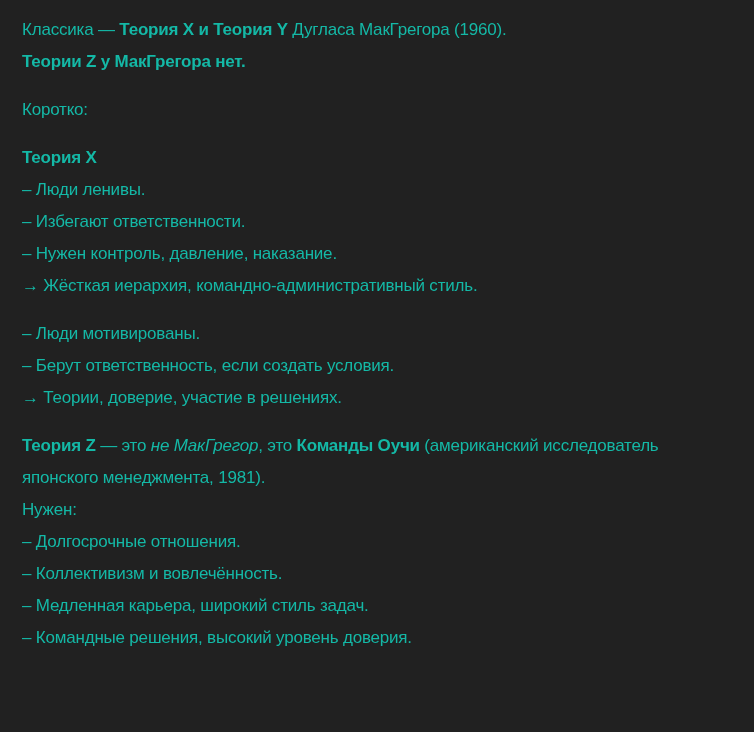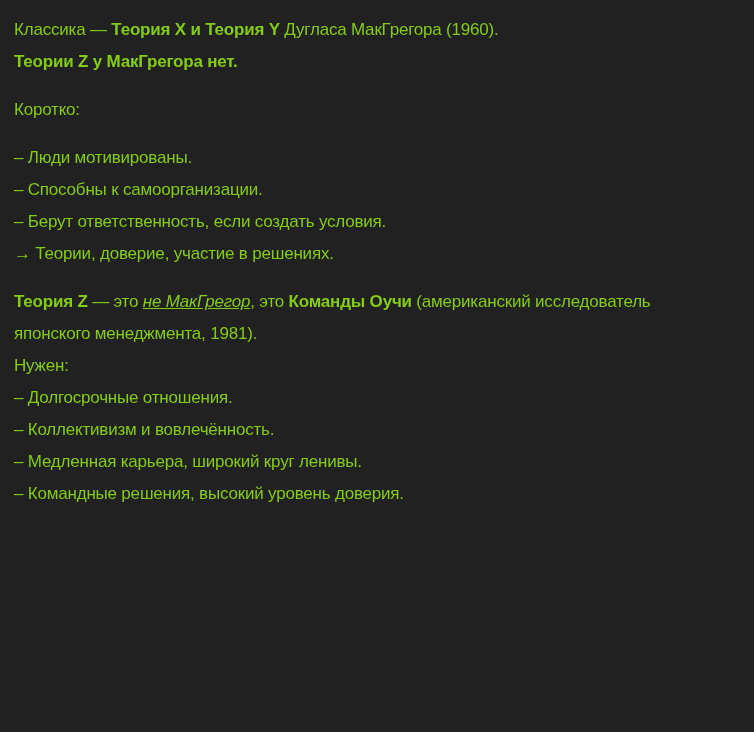--- a/index.html
+++ b/index.html
@@ -4,61 +4,67 @@
 <style>
   html, body {
     margin: 0;
     padding: 0;
     background: #212121;
   }
   .chat-message {
     width: 696px;
     height: 732px;
     box-sizing: border-box;
-    padding: 14px 22px 0 14px;
+    padding: 14px 22px 0 22px;
     overflow: hidden;
     background: #212121;
-    color: #84cc16;
+    color: #14b8a6;
     font-family: "Liberation Sans", sans-serif;
     font-size: 17px;
     letter-spacing: -0.2px;
   }
   .para { margin: 0 0 16px 0; }
   .line {
     display: block;
     line-height: 32px;
     white-space: normal;
   }
   .b { font-weight: 700; }
-  .i { font-style: italic; text-decoration: underline; }
+  .i { font-style: italic; }
 </style>
 </head>
 <body>
 
 <div class="chat-message">
 
   <div class="para">
     <span class="line"><span>Классика — </span><span class="b">Теория X и Теория Y</span><span> Дугласа МакГрегора (1960).</span></span>
     <span class="line"><span class="b">Теории Z у МакГрегора нет.</span></span>
   </div>
 
   <div class="para">
     <span class="line">Коротко:</span>
   </div>
 
+  <div class="para">
+    <span class="line b">Теория X</span>
+    <span class="line">– Люди ленивы.</span>
+    <span class="line">– Избегают ответственности.</span>
+    <span class="line">– Нужен контроль, давление, наказание.</span>
+    <span class="line">→ Жёсткая иерархия, командно-административный стиль.</span>
+  </div>
 
   <div class="para">
     <span class="line">– Люди мотивированы.</span>
-    <span class="line">– Способны к самоорганизации.</span>
     <span class="line">– Берут ответственность, если создать условия.</span>
     <span class="line">→ Теории, доверие, участие в решениях.</span>
   </div>
 
   <div class="para">
     <span class="line"><span class="b">Теория Z</span><span> — это </span><span class="i">не МакГрегор</span><span>, это </span><span class="b">Команды Оучи</span><span> (американский исследователь японского менеджмента, 1981).</span></span>
     <span class="line">Нужен:</span>
     <span class="line">– Долгосрочные отношения.</span>
     <span class="line">– Коллективизм и вовлечённость.</span>
-    <span class="line">– Медленная карьера, широкий круг ленивы.</span>
+    <span class="line">– Медленная карьера, широкий стиль задач.</span>
     <span class="line">– Командные решения, высокий уровень доверия.</span>
   </div>
 
 </div>
 
 </body></html>

